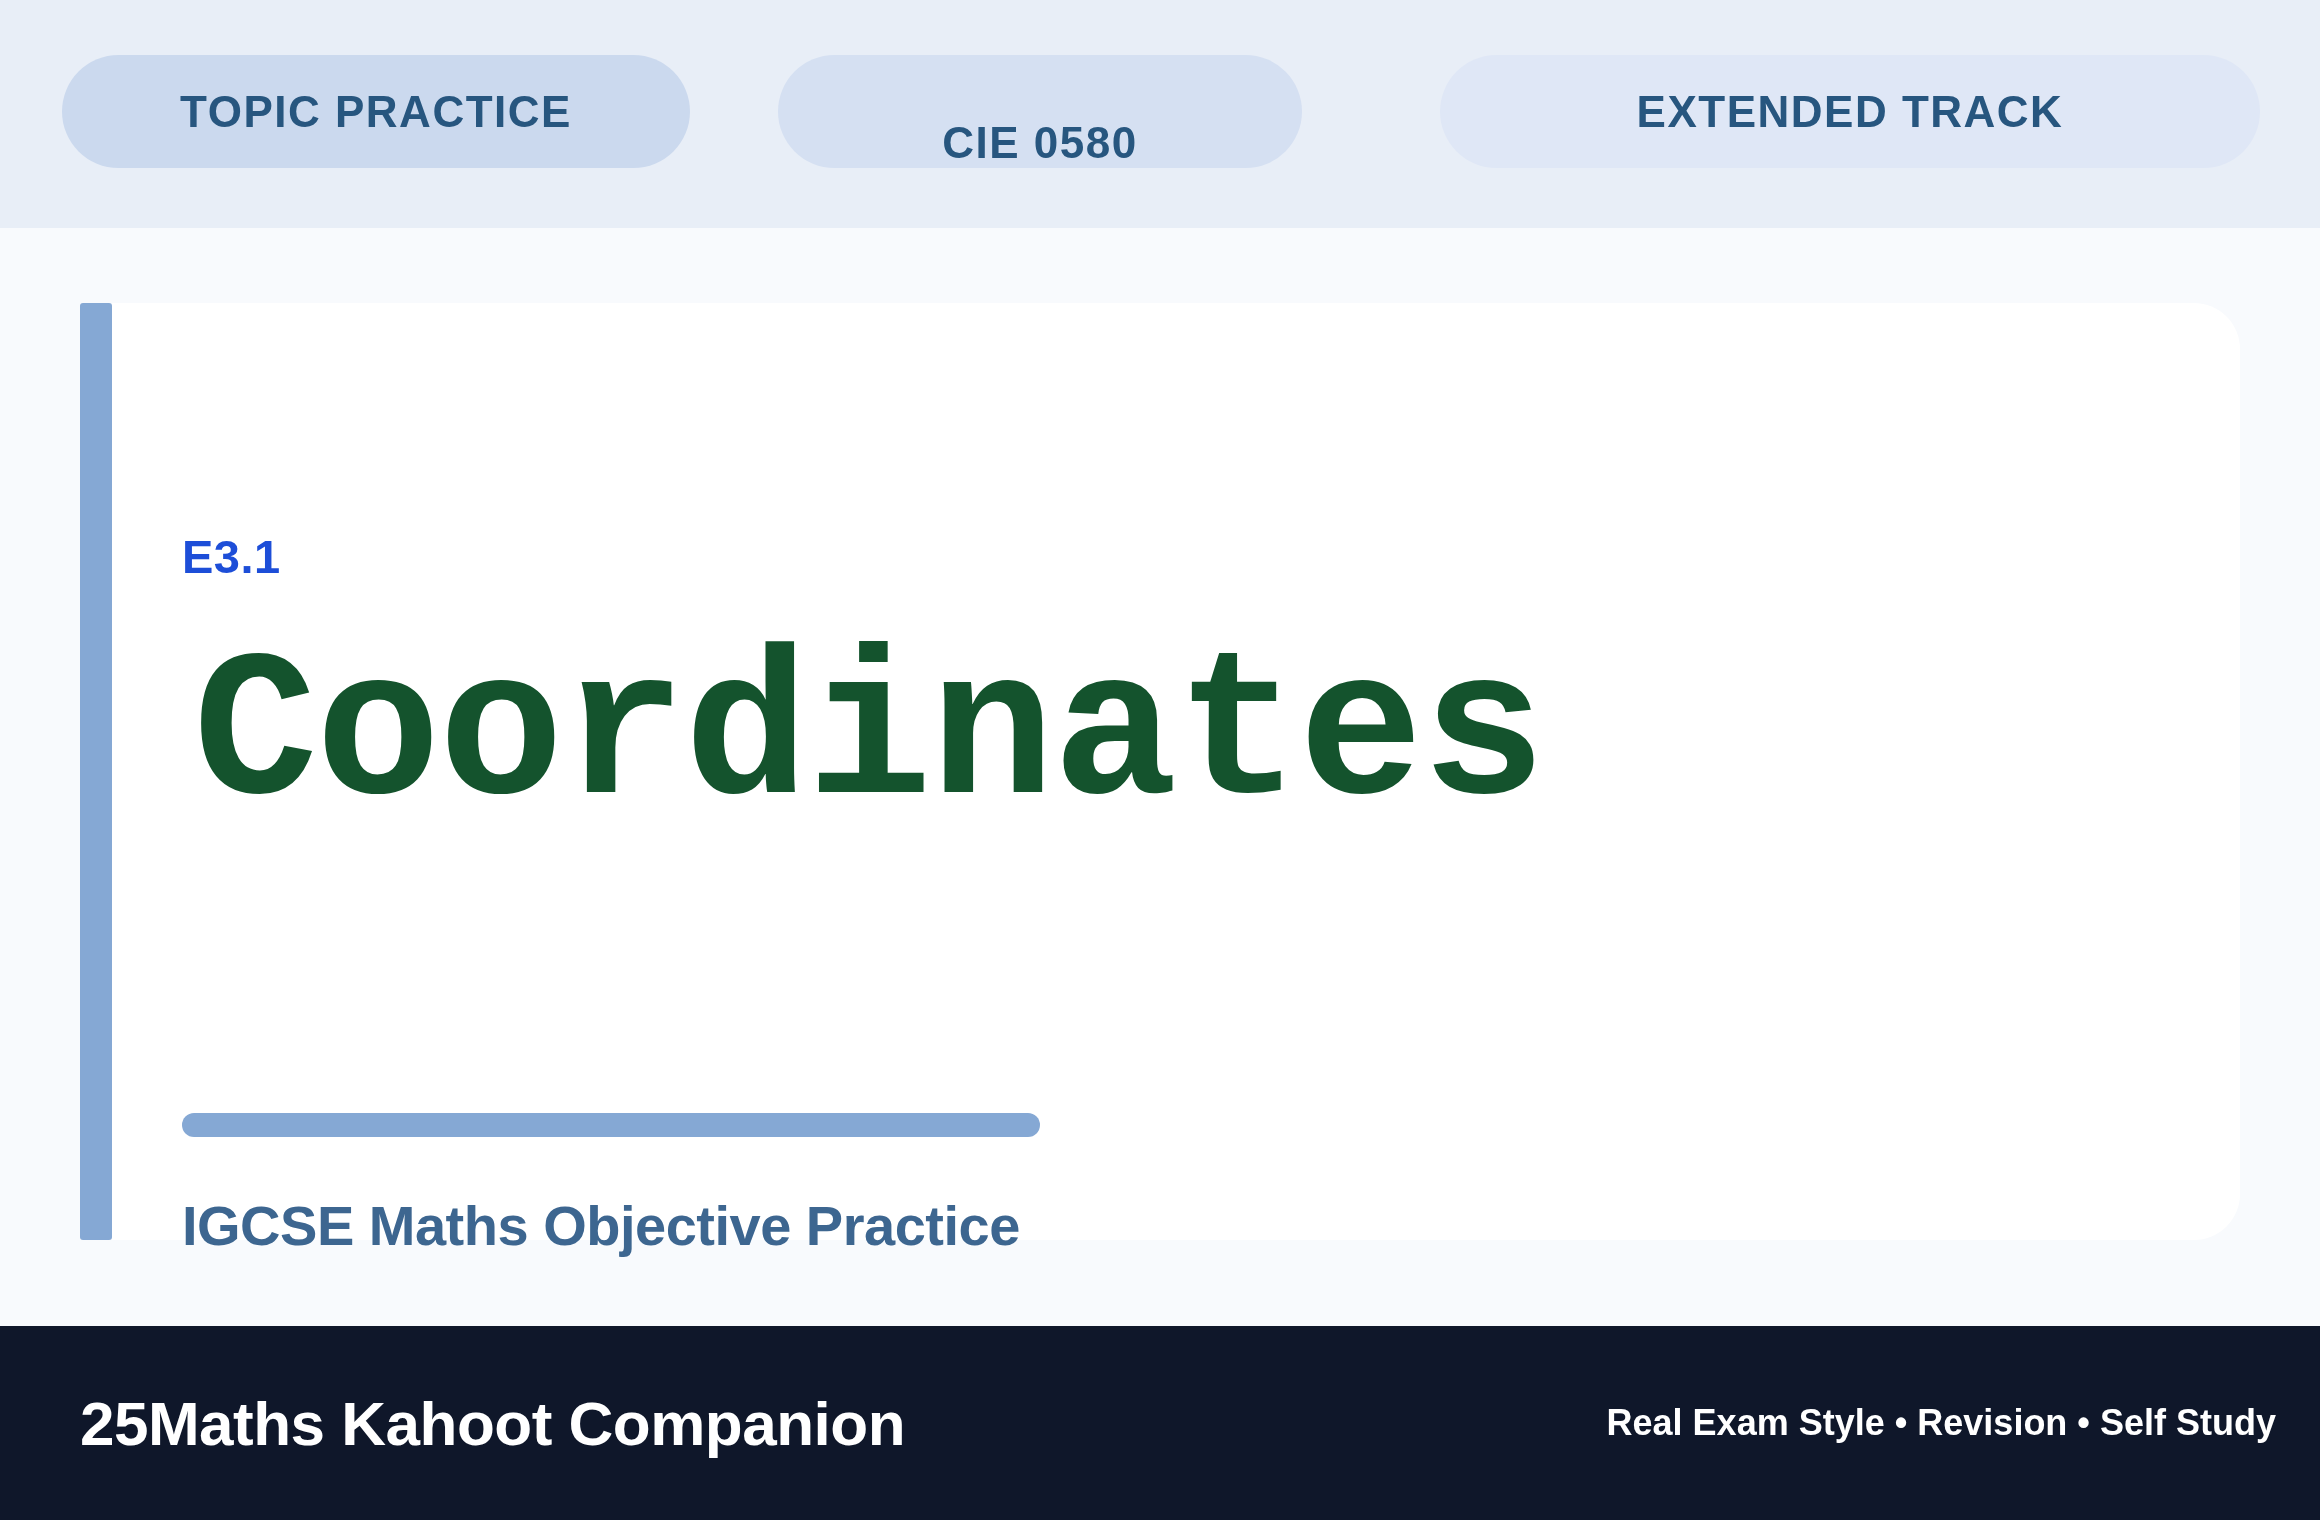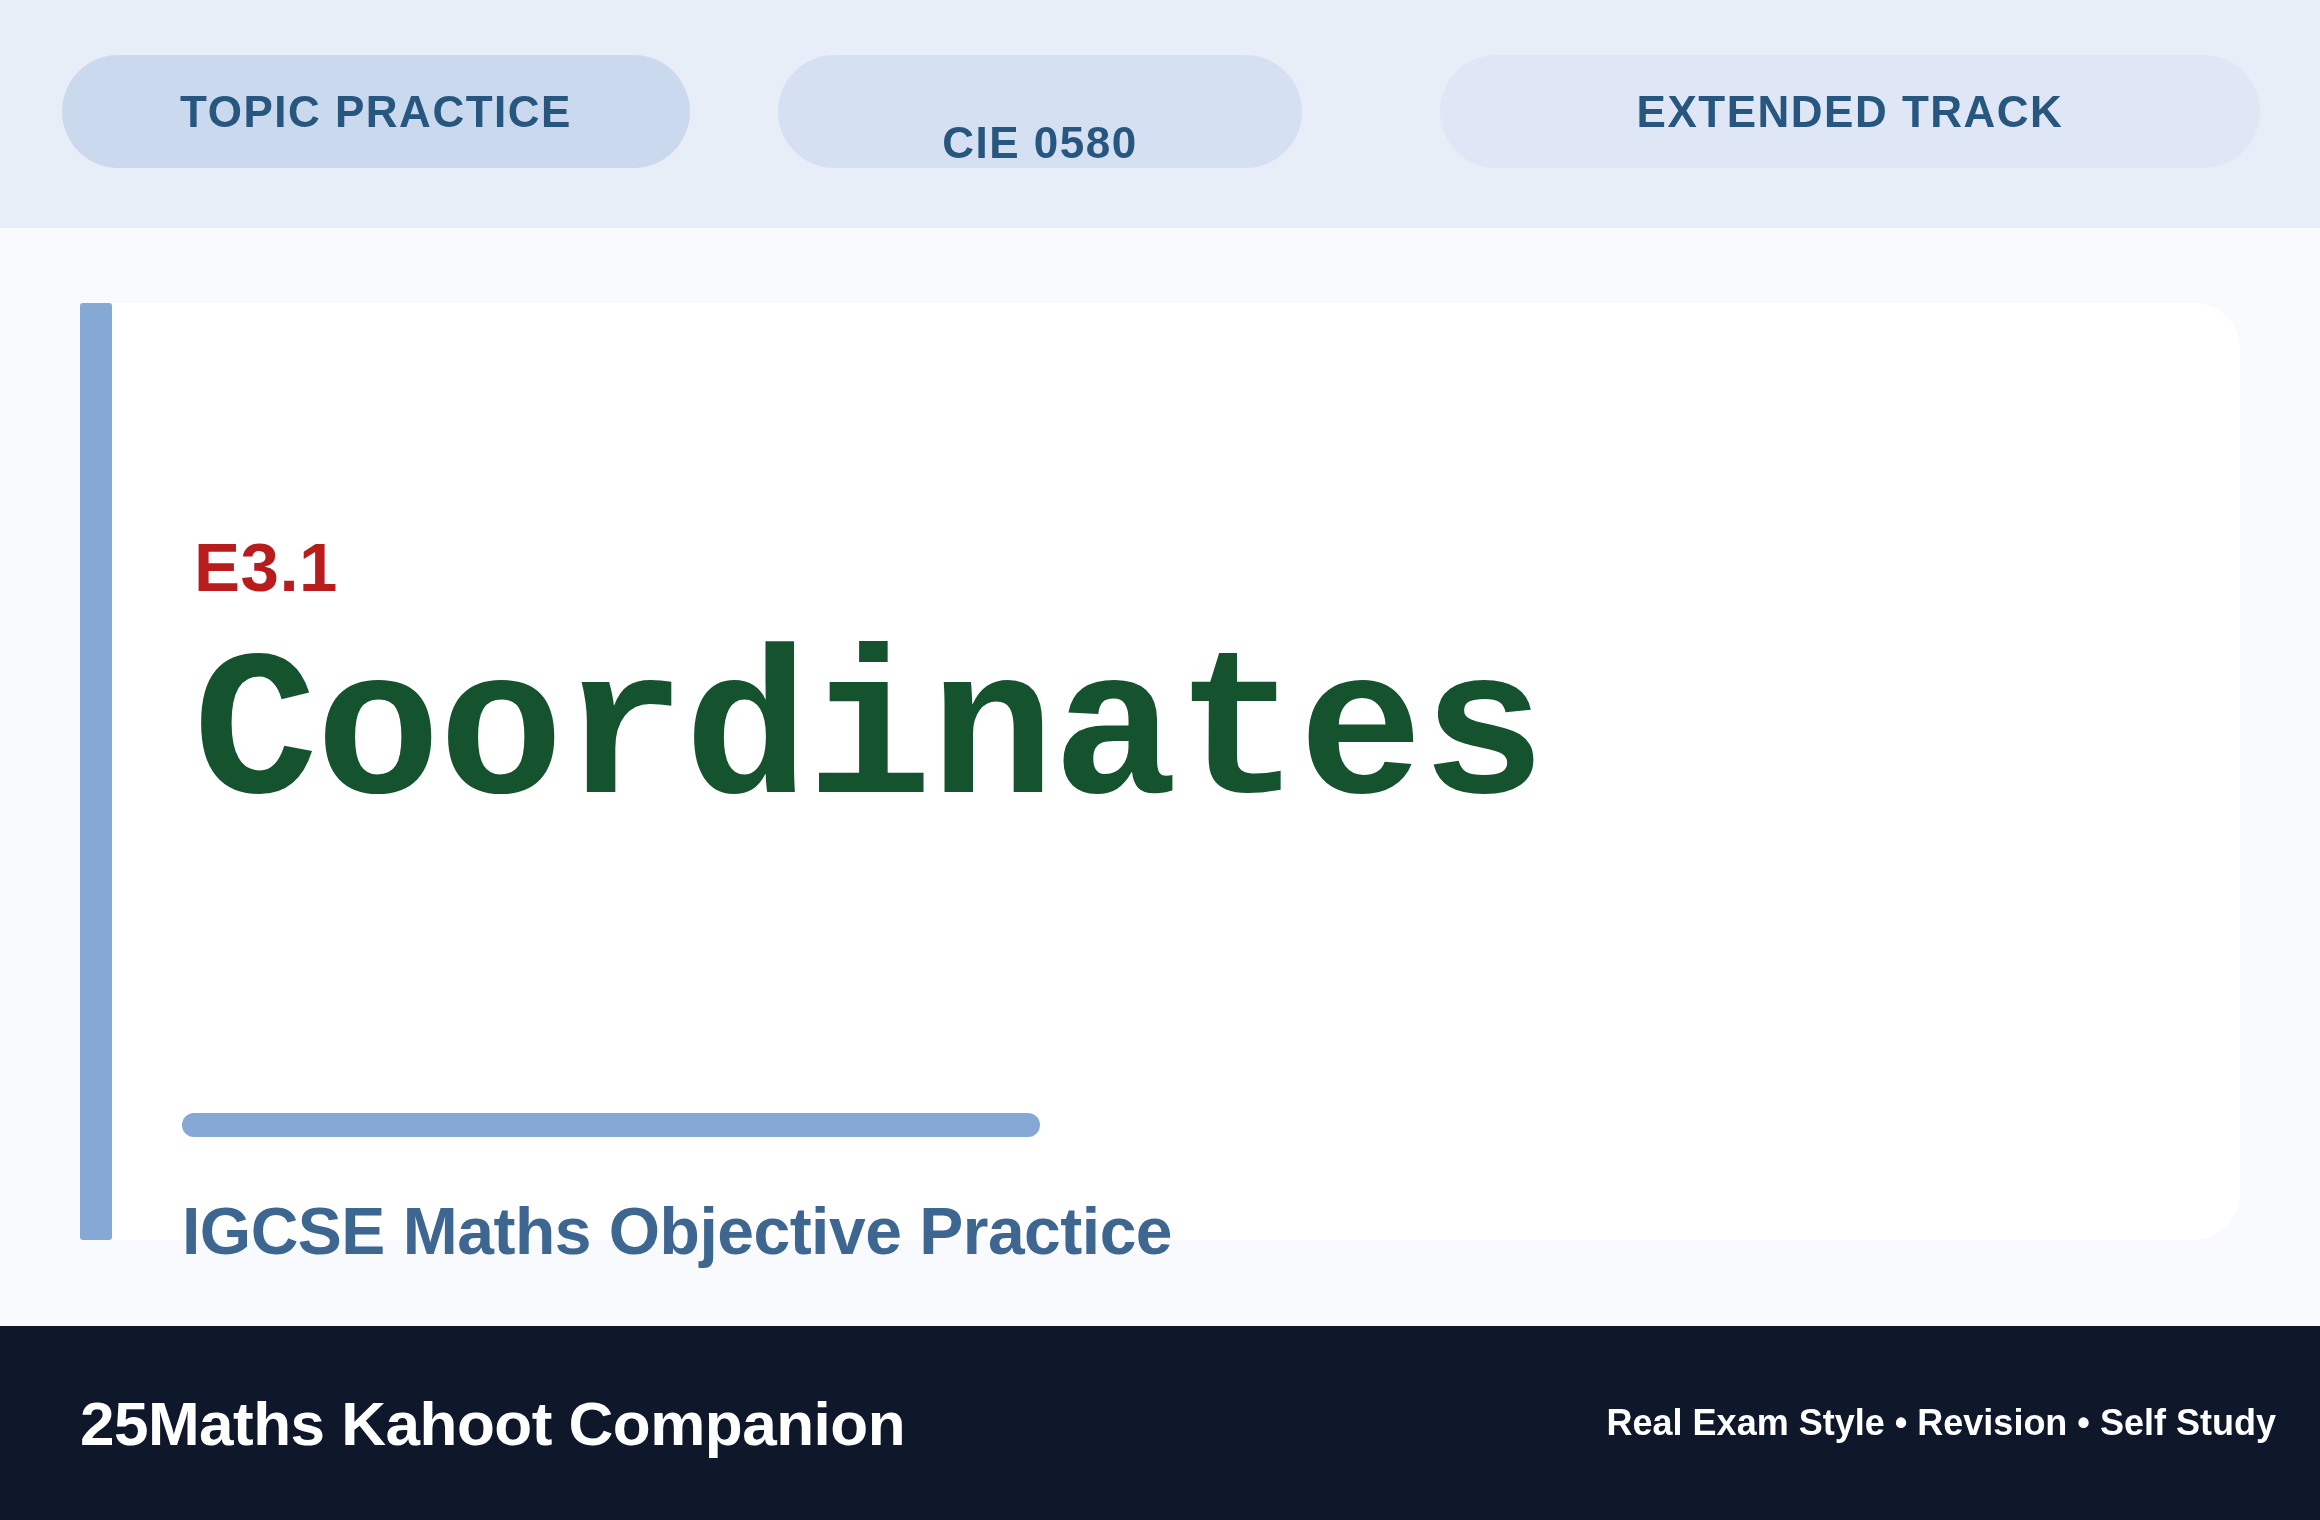--- a/index.html
+++ b/index.html
@@ -91,25 +91,25 @@
     width: 2128px;
     height: 937px;
     background: #FFFFFF;
     border-radius: 0 46px 46px 0;
     box-sizing: border-box;
     padding: 0 0 0 70px;
   }
 
   .eyebrow {
     position: absolute;
-    left: 82px;
+    left: 70px;
     top: 230px;
-    font-size: 69px;
-    font-weight: bold;
-    color: #b91c1c;
+    font-size: 47px;
+    font-weight: bold;
+    color: #1d4ed8;
     letter-spacing: 0.5px;
     line-height: 1;
   }
 
   .main-title {
     position: absolute;
     left: 81px;
     top: 330px;
     font-size: 208px;
     font-weight: bold;
@@ -126,21 +126,21 @@
     width: 858px;
     height: 24px;
     background: #85A8D4;
     border-radius: 12px;
   }
 
   .sub-title {
     position: absolute;
     left: 70px;
     top: 895px;
-    font-size: 66px;
+    font-size: 56px;
     font-weight: bold;
     color: #3D6690;
     letter-spacing: -0.5px;
     line-height: 1;
   }
 
   
   .footer {
     position: absolute;
     left: 0;

